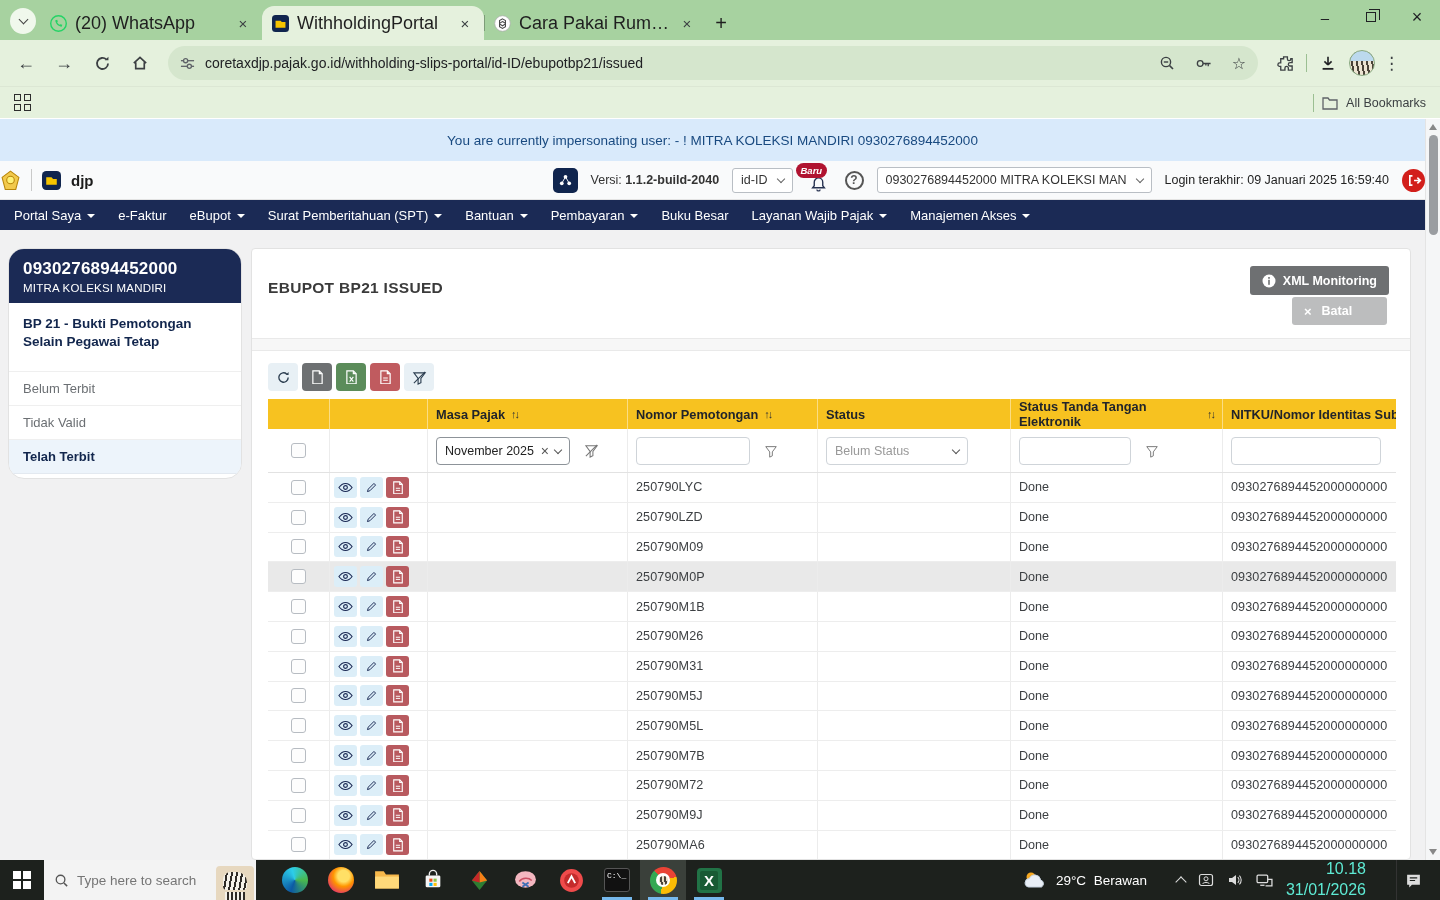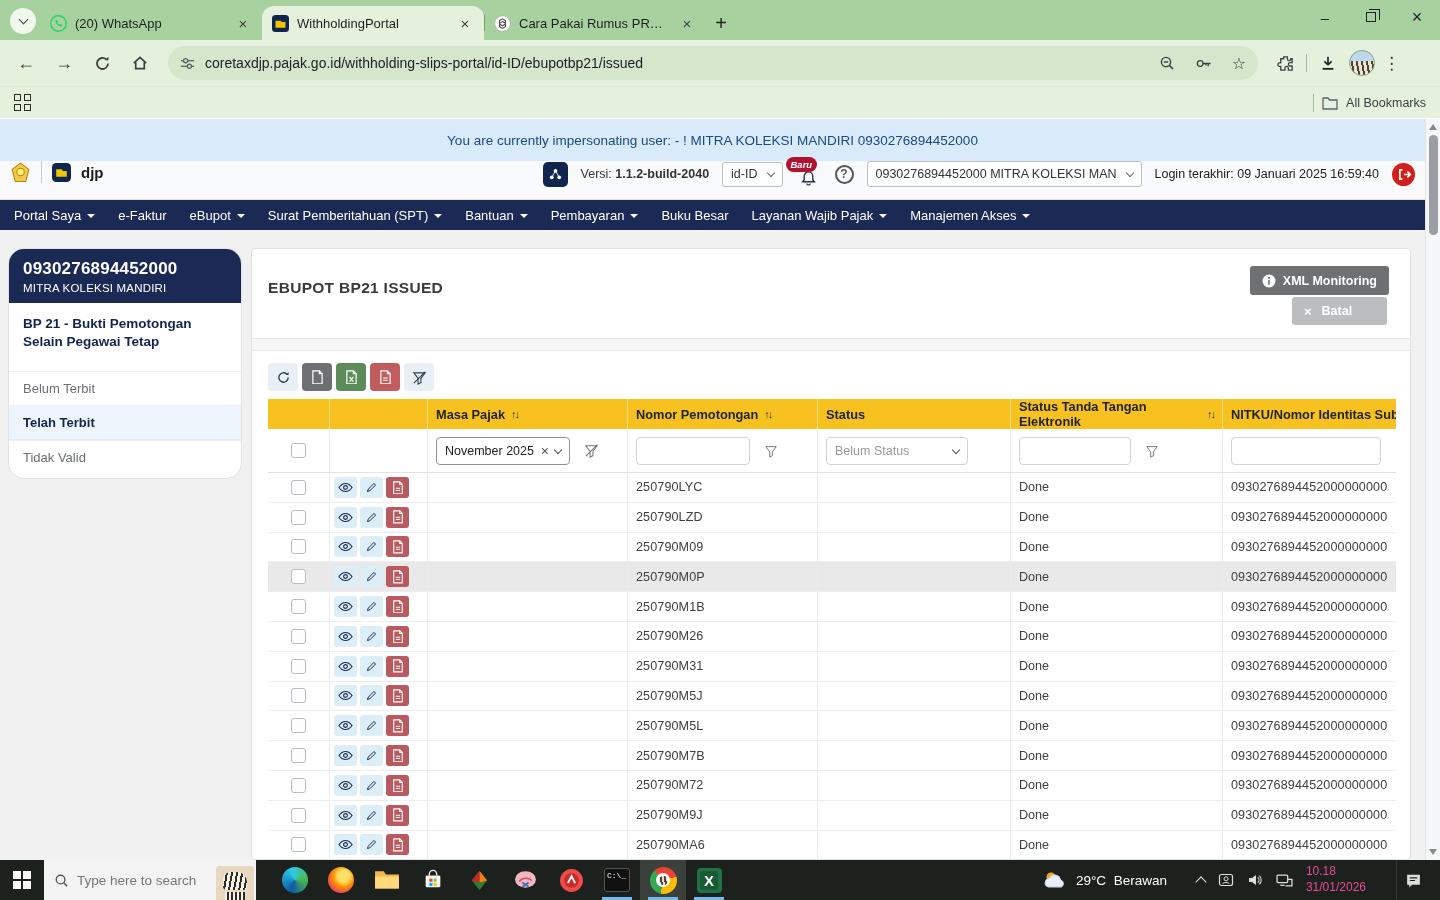--- a/index.html
+++ b/index.html
@@ -5,21 +5,21 @@
   *{box-sizing:border-box;margin:0;padding:0}
   html,body{width:1440px;height:900px;overflow:hidden}
   body{font-family:"Liberation Sans","DejaVu Sans",sans-serif;position:relative;background:#fff;font-size:13px;color:#202124}
   svg{display:block}
   
   .tabstrip{position:absolute;top:0;left:0;right:0;height:40px;background:#a7d2a0;display:flex;align-items:flex-end;padding-left:6px}
   .tab-search{position:absolute;left:10px;top:8px;width:26px;height:26px;border-radius:50%;background:#f0f8ec;display:flex;align-items:center;justify-content:center}
   .chev{display:inline-block;width:7px;height:7px;border-right:1.6px solid #444;border-bottom:1.6px solid #444;transform:rotate(45deg);margin-top:-3px}
   .tabs{display:flex;margin-left:34px;height:34px;align-items:flex-end}
   .tab{width:222px;height:34px;display:flex;align-items:center;gap:8px;padding:0 10px;color:#1f1f1f;position:relative;cursor:pointer}
-  .tab .title{flex:1;white-space:nowrap;overflow:hidden;text-overflow:ellipsis;font-size:13px}
+  .tab .title{flex:1;white-space:nowrap;overflow:hidden;text-overflow:ellipsis;font-size:18px}
   .tab .close{font-size:15px;color:#3c4043;width:18px;height:18px;display:flex;align-items:center;justify-content:center;border-radius:50%}
   .tab.active{background:#e5f1dd;border-radius:12px 12px 0 0}
   .tab:not(.active):not(:first-child)::before{content:"";position:absolute;left:0;top:9px;height:16px;width:1px;background:rgba(0,0,0,.25)}
   .fav{width:17px;height:17px;flex:0 0 17px}
   .newtab{width:30px;height:30px;display:flex;align-items:center;justify-content:center;font-size:20px;color:#1f1f1f;margin-bottom:2px}
   .wincontrols{position:absolute;right:0;top:0;height:34px;display:flex}
   .winbtn{width:46px;height:34px;display:flex;align-items:center;justify-content:center;color:#202124;font-size:15px}
   .restore-glyph{width:10px;height:10px;border:1.4px solid #202124;position:relative}
   .restore-glyph::before{content:"";position:absolute;left:2px;top:-4px;width:10px;height:10px;border:1.4px solid #202124;border-left:none;border-bottom:none}
   .toolbar{position:absolute;top:40px;left:0;right:0;height:46px;background:#e5f1dd;display:flex;align-items:center;padding:0 10px;gap:6px}
@@ -32,21 +32,21 @@
   .avatar{width:26px;height:26px;border-radius:50%;background:
      linear-gradient(180deg,#bcd9ee 0 40%,transparent 40%),
      repeating-linear-gradient(80deg,#ede4d2 0 3px,#4a4238 3px 5px);border:1px solid #88a880}
   .kebab{font-size:17px;color:#3c4043;letter-spacing:0}
   .bookmarks{position:absolute;top:86px;left:0;right:0;height:32px;background:#e5f1dd;display:flex;align-items:center;padding:0 14px;border-top:1px solid rgba(0,0,0,.04)}
   .appsgrid{display:grid;grid-template-columns:7px 7px;grid-gap:3px}
   .appsgrid span{width:7px;height:7px;border:1.6px solid #2d2d2d}
   .bk-right{margin-left:auto;display:flex;align-items:center;gap:8px;color:#3c4043;font-size:12.5px}
   
   .banner{position:absolute;top:119px;left:0;right:15px;height:42px;background:#d9eafb;color:#194a80;display:flex;align-items:center;justify-content:center;font-size:13.5px}
-  .appheader{position:absolute;top:161px;left:0;right:15px;height:39px;background:#f9fafb;border-bottom:1px solid #e3e3e3;display:flex;align-items:flex-start;padding:0 10px}
+  .appheader{position:absolute;top:161px;left:0;right:15px;height:39px;background:#f9fafb;border-bottom:1px solid #e3e3e3;display:flex;align-items:center;padding:0 0}
   .brandwrap{display:flex;align-items:center;gap:10px}
   .hsep{width:1px;height:22px;background:#c9c9c9}
   .brandtext{font-weight:bold;font-size:15px;color:#1c1c1c}
   .hdr-right{margin-left:auto;display:flex;align-items:center;gap:13px}
   .navy-iconbtn{width:25px;height:25px;background:#10254e;border-radius:5px;display:flex;align-items:center;justify-content:center}
   .ver{font-size:12.5px;color:#333}
   .ver b{font-weight:bold}
   .mini-select{height:25px;border:1px solid #b9bec4;border-radius:3px;background:#fff;display:flex;align-items:center;gap:10px;padding:0 8px;font-size:12.5px;color:#333}
   .mini-select .chev{width:6px;height:6px;border-color:#666;margin-top:-2px}
   .bellwrap{position:relative;width:26px;height:26px;display:flex;align-items:flex-end;justify-content:center}
@@ -128,21 +128,21 @@
   .cmd-ic{width:26px;height:24px;background:#111;border:1px solid #555;border-radius:3px;color:#fff;font-family:"Liberation Mono",monospace;font-size:8px;padding:2px}
   .chrome-ic{width:27px;height:27px;border-radius:50%;background:conic-gradient(from -45deg,#ea4335 0 33%,#fbbc05 33% 66%,#34a853 66% 100%);position:relative}
   .chrome-ic::before{content:"";position:absolute;left:6.5px;top:6.5px;width:14px;height:14px;border-radius:50%;background:#fff}
   .chrome-ic::after{content:"";position:absolute;left:9px;top:9px;width:9px;height:9px;border-radius:50%;background:repeating-linear-gradient(80deg,#e8ddc6 0 2px,#4a4238 2px 4px)}
   .excel-ic{width:25px;height:25px;background:#217346;border-radius:4px;color:#fff;font-weight:bold;font-size:15px;display:flex;align-items:center;justify-content:center}
   .excel-ic i{font-style:normal;background:#185a34;padding:1px 4px;border-radius:2px}
   .tb-right{margin-left:auto;display:flex;align-items:center;gap:30px;padding-right:10px}
   .weather{display:flex;align-items:center;gap:8px;font-size:13.5px;color:#fff}
   .tray{display:flex;align-items:center;gap:13px}
   .chevup{width:8px;height:8px;border-right:1.7px solid #ddd;border-bottom:1.7px solid #ddd;transform:rotate(-135deg);margin-top:4px}
-  .clock{font-size:12px;text-align:left;line-height:1.3;color:#ec4899}
+  .clock{font-size:16px;text-align:right;line-height:1.3;color:#5eead4}
   .notifbtn{width:34px;height:40px;display:flex;align-items:center;justify-content:center;border-left:1px solid #333}
 </style>
 </head>
 <body>
 
 <div class="tabstrip">
   <div class="tab-search">
       <span class="chev"></span>
     </div>
   <div class="tabs" id="tabs">
@@ -354,22 +354,22 @@
 <div class="content">
 
   <div class="sidecard">
     <div class="sidehead">
       <div class="tin">0930276894452000</div>
       <div class="nm">MITRA KOLEKSI MANDIRI</div>
     </div>
     <div class="sidemodule">BP 21 - Bukti Pemotongan Selain Pegawai Tetap</div>
     <div id="sidemenu">
         <div class="side-item">Belum Terbit</div>
+        <div class="side-item">Tidak Valid</div>
         <div class="side-item active">Telah Terbit</div>
-        <div class="side-item">Tidak Valid</div>
       </div>
   </div>
 
   <div class="maincard">
     <div class="pagetitle">EBUPOT BP21 ISSUED</div>
     <div class="btn-xml">
       <svg width="14" viewBox="0 0 14 14">
           <circle cx="7" cy="7" r="6.5" fill="#fff"></circle>
           <rect x="6.2" y="5.8" width="1.6" height="5" fill="#6e7072"></rect>
           <rect x="6.2" y="3" width="1.6" height="1.8" fill="#6e7072"></rect>

